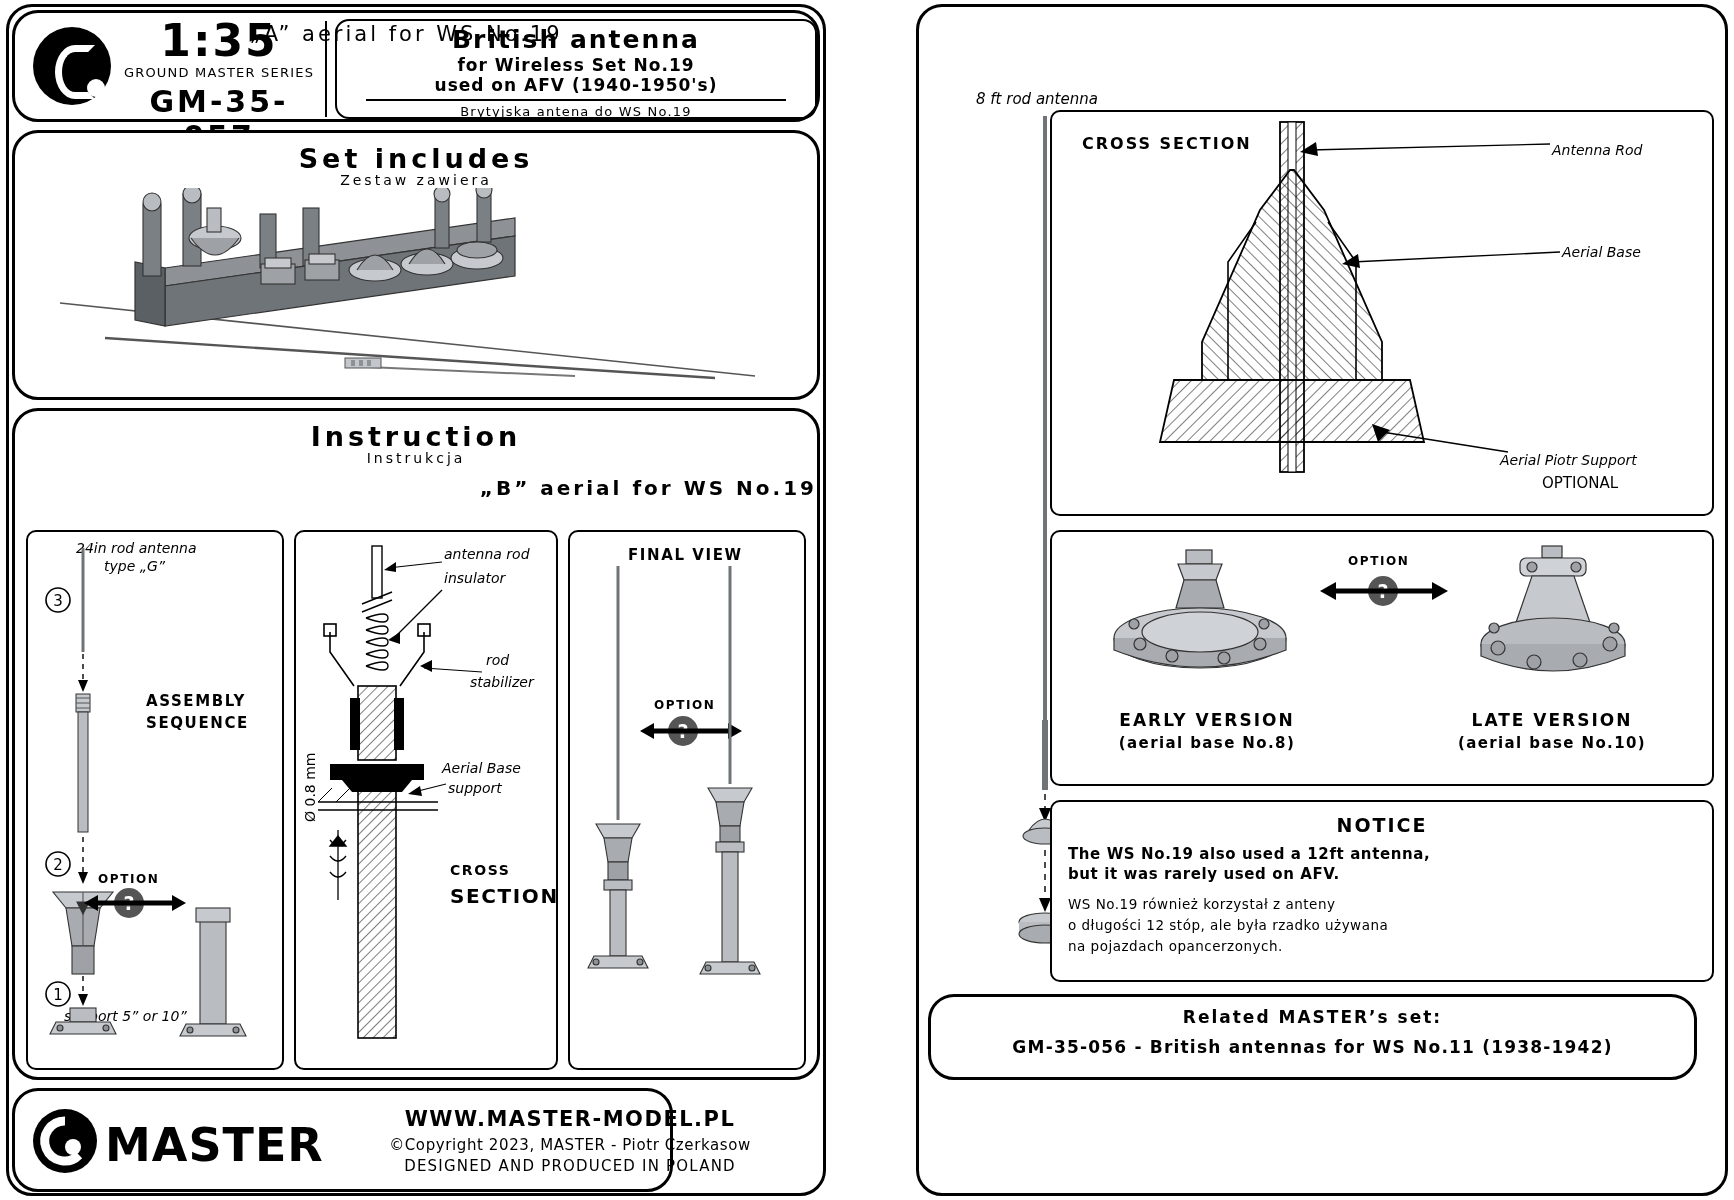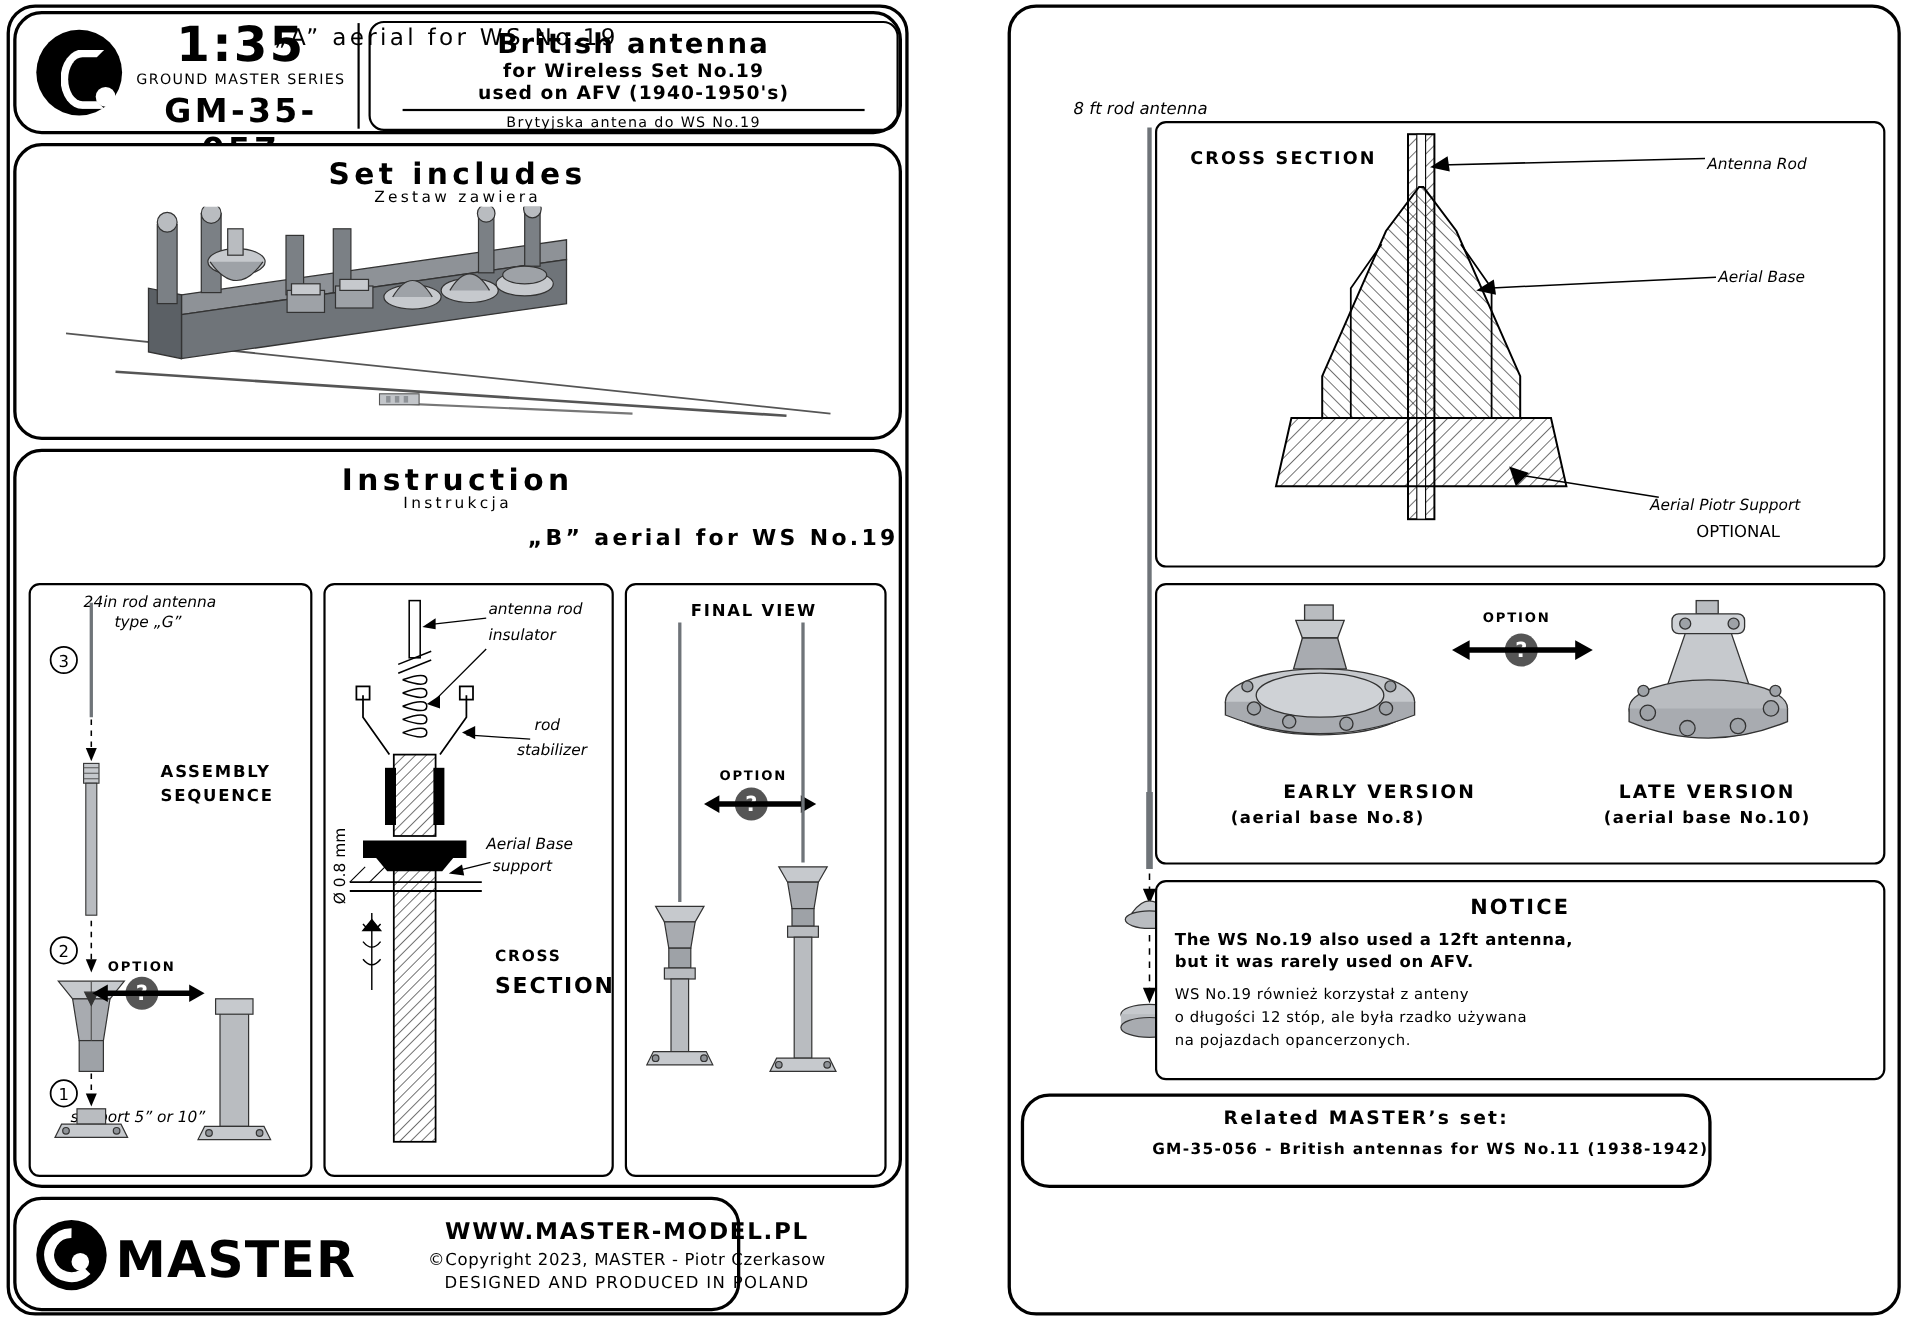--- a/index.html
+++ b/index.html
@@ -56,31 +56,31 @@
 
   
   #right-title{position:absolute;left:0;top:22px;width:812px;text-align:center;font-size:21px;font-weight:normal;letter-spacing:3px;}
   #rod-label{position:absolute;left:60px;top:90px;font-size:15px;font-style:italic;}
 
   #cross-panel{left:1050px;top:110px;width:664px;height:406px;}
   #cs-label{position:absolute;left:30px;top:22px;font-size:16px;font-weight:bold;letter-spacing:2px;}
 
   #versions-panel{left:1050px;top:530px;width:664px;height:256px;}
   #notice-panel{left:1050px;top:800px;width:664px;height:182px;}
-  #related-panel{left:928px;top:994px;width:628px;height:86px;}
+  #related-panel{left:928px;top:994px;width:769px;height:86px;}
 
   .cap{font-size:17px;font-weight:bold;letter-spacing:2px;text-align:center;}
   .cap2{font-size:15px;font-weight:bold;letter-spacing:1.4px;text-align:center;}
 
   #notice-title{text-align:center;font-size:19px;font-weight:bold;letter-spacing:2px;margin-top:12px;}
   #notice-en{font-size:15px;font-weight:bold;letter-spacing:.6px;margin:8px 16px 0 16px;line-height:20px;}
   #notice-pl{font-size:13.5px;letter-spacing:.5px;margin:10px 16px 0 16px;line-height:21px;}
 
   #rel1{text-align:center;font-size:17px;font-weight:bold;letter-spacing:2px;margin-top:10px;}
-  #rel2{text-align:right;font-size:14px;font-weight:bold;letter-spacing:1.2px;margin-top:10px;}
+  #rel2{text-align:center;font-size:17px;font-weight:bold;letter-spacing:1.2px;margin-top:10px;}
 
   
   .lbl{position:absolute;font-size:14px;font-style:italic;}
   .lbl-b{position:absolute;font-size:14px;font-weight:bold;letter-spacing:1.6px;}
 
   .optbadge{position:absolute;width:30px;height:30px;border-radius:50%;background:#555;color:#fff;font-size:19px;font-weight:bold;text-align:center;line-height:30px;}
   .optword{position:absolute;font-size:12px;font-weight:bold;letter-spacing:1.6px;}
 
   svg{display:block;}
 </style>
@@ -457,21 +457,21 @@
         <path d="M57 100 L57 112 q72 30 144 0 L201 100" fill="#a8abb0"></path>
         <circle cx="74" cy="104" r="7" fill="#9ea2a7"></circle>
         <circle cx="110" cy="118" r="7" fill="#9ea2a7"></circle>
         <circle cx="156" cy="116" r="7" fill="#9ea2a7"></circle>
         <circle cx="186" cy="100" r="7" fill="#9ea2a7"></circle>
         <circle cx="70" cy="84" r="5" fill="#9ea2a7"></circle>
         <circle cx="190" cy="84" r="5" fill="#9ea2a7"></circle>
       </g>
     </svg>
 
-    <div class="cap" style="position:absolute;left:20px;top:178px;width:270px;text-align:right;">EARLY VERSION</div>
+    <div class="cap" style="position:absolute;left:20px;top:178px;width:270px;">EARLY VERSION</div>
     <div class="cap2" style="position:absolute;left:20px;top:202px;width:270px;">(aerial base No.8)</div>
     <div class="cap" style="position:absolute;left:360px;top:178px;width:280px;">LATE VERSION</div>
     <div class="cap2" style="position:absolute;left:360px;top:202px;width:280px;">(aerial base No.10)</div>
   </div>
 
   <div class="panel thin sq" id="notice-panel">
     <div id="notice-title">NOTICE</div>
     <div id="notice-en">The WS No.19 also used a 12ft antenna,</div>
     <div id="notice-en" style="margin-top:0">but it was rarely used on AFV.</div>
     <div id="notice-pl">WS No.19 również korzystał z anteny</div>

